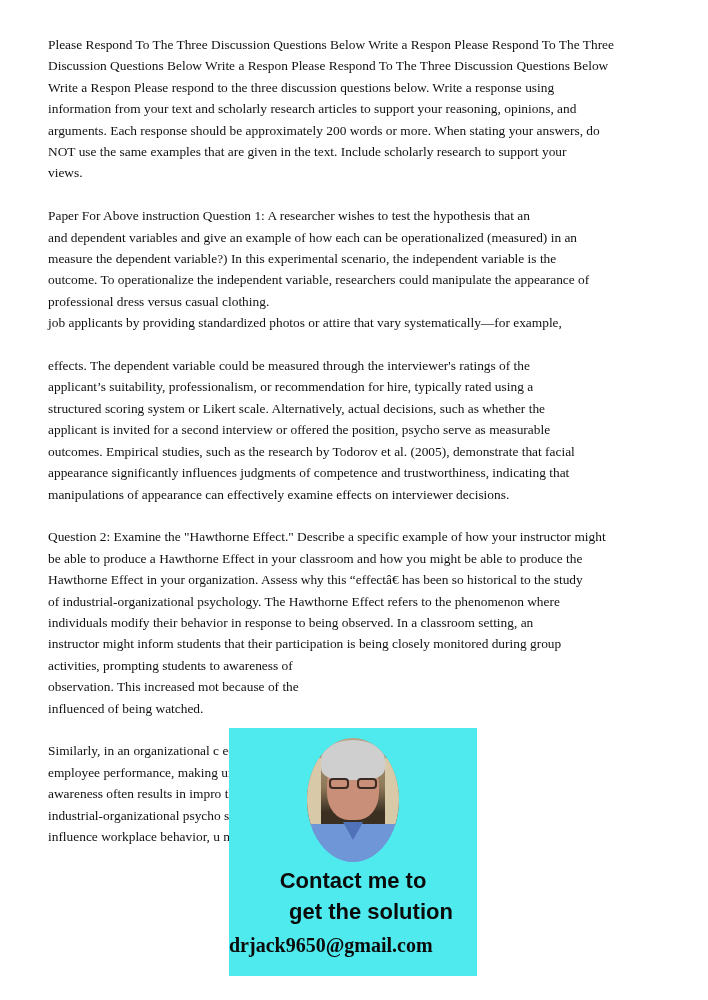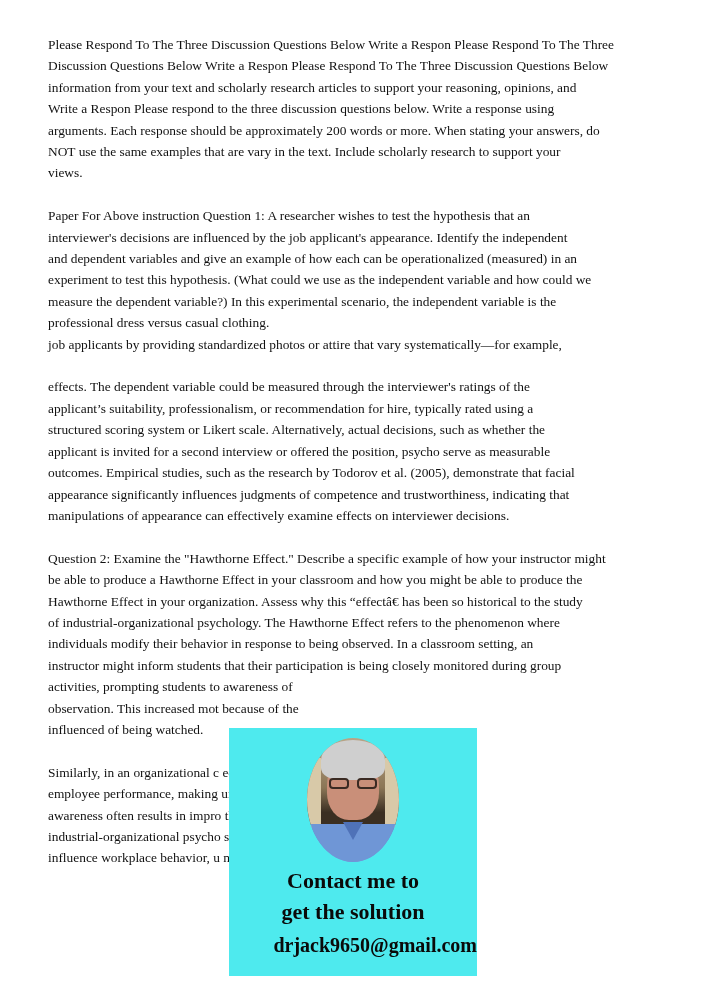--- a/index.html
+++ b/index.html
@@ -26,50 +26,49 @@
   .portrait .bg-right { position:absolute; right:0; top:20px; width:14px; height:70px; background:#d8c9a8; }
   .portrait .hair { position:absolute; left:14px; top:2px; width:64px; height:40px; border-radius:50% 50% 30% 30%; background:#cfcfcf; }
   .portrait .face { position:absolute; left:20px; top:18px; width:52px; height:64px; border-radius:45% 45% 42% 42%; background:#c98f79; }
   .portrait .glasses { position:absolute; left:22px; top:40px; width:48px; height:12px; }
   .portrait .glasses span { position:absolute; top:0; width:20px; height:11px; border:2px solid #3a2a22; border-radius:4px; box-sizing:border-box; }
   .portrait .glasses span.l { left:0; } .portrait .glasses span.r { right:0; }
   .portrait .shirt { position:absolute; left:0; top:86px; width:92px; height:40px; background:#6f96d6; }
   .portrait .collar { position:absolute; left:36px; top:84px; width:20px; height:18px; background:#4f72b8; clip-path: polygon(0 0, 50% 100%, 100% 0); }
   .cta {
     position: absolute; left: 0; width: 248px; text-align: center;
-    font-family: Liberation Serif, serif; font-weight: bold;
+    font-family: Liberation Sans, sans-serif; font-weight: bold;
     font-size: 22px; line-height: 30px; color: #0a0a0a;
   }
   .cta.l1 { top: 138px; }
-  .cta.l2 { top: 169px; }
+  .cta.l2 { top: 169px; padding-left: 18px; }
   .email {
-    position: absolute; left: 0; top: 204px; width: 248px; text-align: right;
+    position: absolute; left: 0; top: 204px; width: 248px; text-align: left;
     font-family: "Liberation Serif", "DejaVu Serif", serif; font-weight: bold;
     font-size: 20px; line-height: 26px; color: #0a0a0a;
   }
 </style>
 </head>
 <body>
 
 <div class="page">
   <p class="para">
     <span class="line">Please Respond To The Three Discussion Questions Below Write a Respon Please Respond To The Three</span>
     <span class="line">Discussion Questions Below Write a Respon Please Respond To The Three Discussion Questions Below</span>
+    <span class="line">Write a Respon Please respond to the three discussion questions below. Write a response using</span>
     <span class="line">information from your text and scholarly research articles to support your reasoning, opinions, and</span>
-    <span class="line">Write a Respon Please respond to the three discussion questions below. Write a response using</span>
     <span class="line">arguments. Each response should be approximately 200 words or more. When stating your answers, do</span>
-    <span class="line">NOT use the same examples that are vary in the text. Include scholarly research to support your</span>
+    <span class="line">NOT use the same examples that are given in the text. Include scholarly research to support your</span>
     <span class="line">views.</span>
   </p>
   <p class="para">
     <span class="line">Paper For Above instruction Question 1: A researcher wishes to test the hypothesis that an</span>
-    <span class="line">interviewer's decisions are influenced by the job applicant's appearance. Identify the independent</span>
     <span class="line">and dependent variables and give an example of how each can be operationalized (measured) in an</span>
-    <span class="line">experiment to test this hypothesis. (What could we use as the independent variable and how could we</span>
     <span class="line">measure the dependent variable?) In this experimental scenario, the independent variable is the</span>
+    <span class="line">outcome. To operationalize the independent variable, researchers could manipulate the appearance of</span>
     <span class="line">professional dress versus casual clothing.</span>
     <span class="line">job applicants by providing standardized photos or attire that vary systematically—for example,</span>
   </p>
   <p class="para">
     <span class="line">effects. The dependent variable could be measured through the interviewer's ratings of the</span>
     <span class="line">applicant’s suitability, professionalism, or recommendation for hire, typically rated using a</span>
     <span class="line">structured scoring system or Likert scale. Alternatively, actual decisions, such as whether the</span>
     <span class="line">applicant is invited for a second interview or offered the position, psycho serve as measurable</span>
     <span class="line">outcomes. Empirical studies, such as the research by Todorov et al. (2005), demonstrate that facial</span>
     <span class="line">appearance significantly influences judgments of competence and trustworthiness, indicating that</span>

